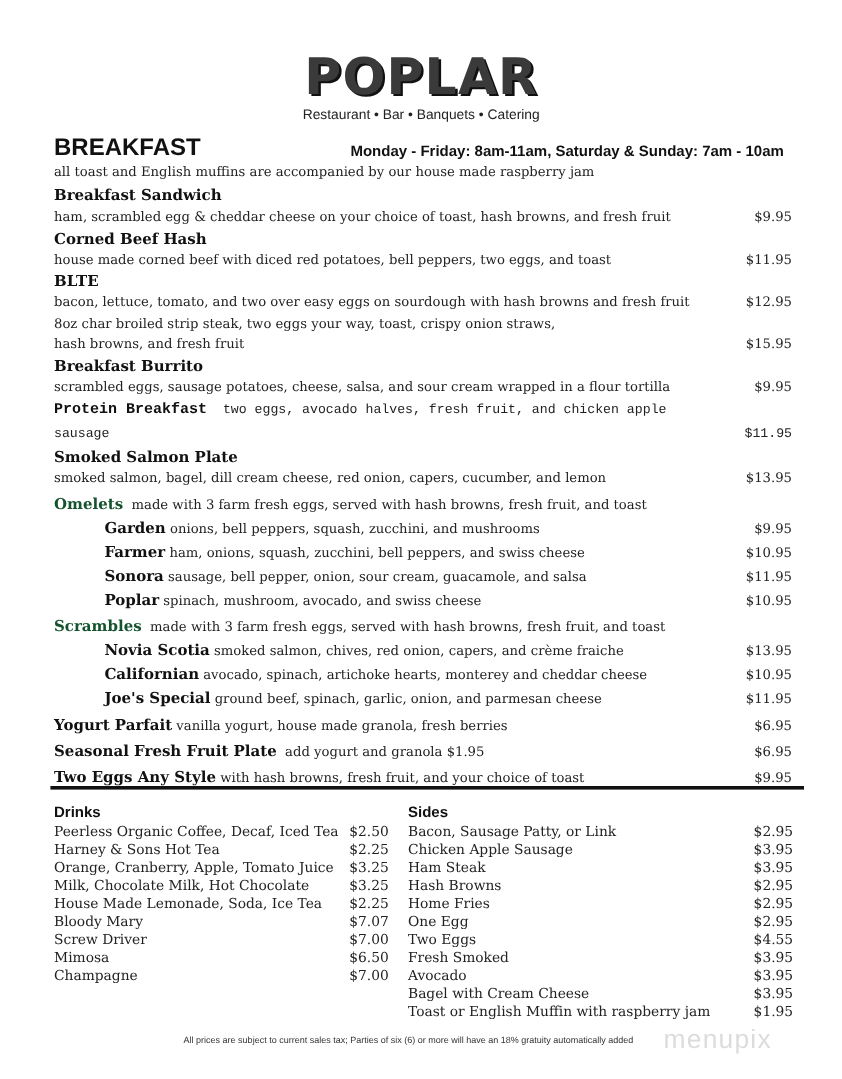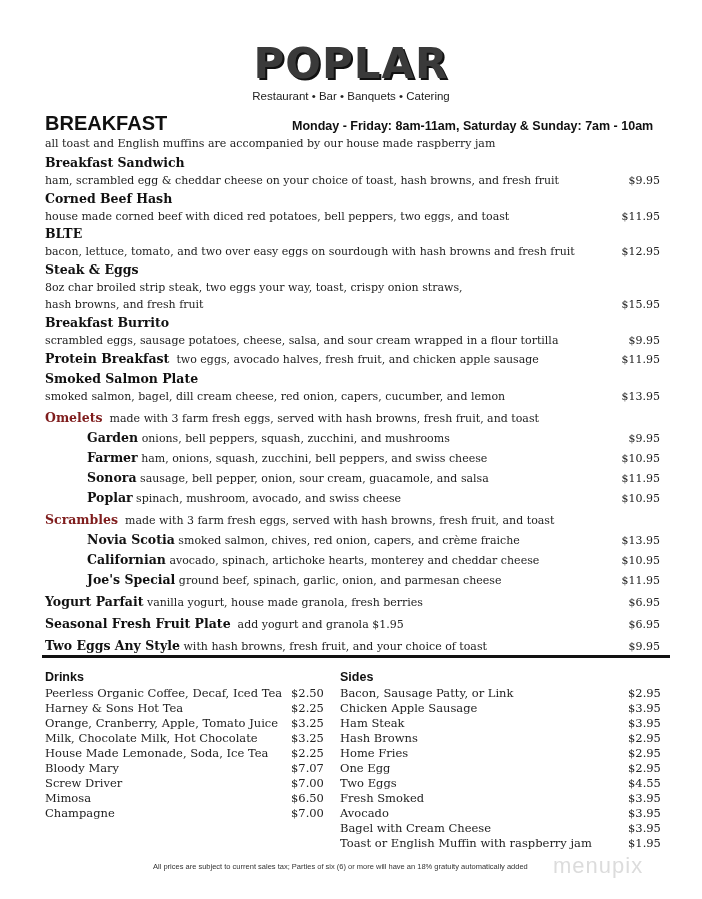--- a/index.html
+++ b/index.html
@@ -19,21 +19,21 @@
   .note { position: absolute; top: 137px; left: 45px; font-size: 11px; color: #222; }
 
   .menu { position: absolute; top: 154px; left: 45px; width: 615px; }
   .item { position: relative; font-size: 11px; line-height: 17.5px; color: #222; }
   .item .name { font-weight: bold; font-size: 12.5px; color: #111; }
   .item .nm-block { display: block; font-weight: bold; font-size: 12.5px; color: #111; line-height: 18px; }
   .item .row { position: relative; padding-right: 70px; }
   .item .price { position: absolute; right: 0; bottom: 0; width: 58px; text-align: right; }
   .item.sub { padding-left: 42px; }
   .group-head { font-size: 11px; line-height: 19px; color: #222; }
-  .group-head .name { font-weight: bold; font-size: 12.5px; color: #7f1d1d; }
+  .group-head .name { font-weight: bold; font-size: 12.5px; color: #14532d; }
 
   .divider { position: absolute; top: 655px; left: 42px; width: 628px; height: 3px; background: #111; }
 
   .col { position: absolute; top: 668px; font-size: 11.5px; color: #222; }
   .col-left { left: 45px; width: 280px; }
   .col-right { left: 340px; width: 318px; }
   .col h3 { font-family: "Liberation Sans", sans-serif; font-weight: bold; font-size: 12.5px;
     color: #111; line-height: 18px; margin-bottom: 0; }
   .col .line { position: relative; line-height: 15px; height: 15px; }
   .col .line .p { position: absolute; top: 0; }
@@ -63,29 +63,28 @@
   </div>
   <div class="item">
     <span class="nm-block">Corned Beef Hash</span>
     <div class="row"><span>house made corned beef with diced red potatoes, bell peppers, two eggs, and toast</span><span class="price">$11.95</span></div>
   </div>
   <div class="item">
     <span class="nm-block">BLTE</span>
     <div class="row"><span>bacon, lettuce, tomato, and two over easy eggs on sourdough with hash browns and fresh fruit</span><span class="price">$12.95</span></div>
   </div>
   <div class="item">
-    <span class="nm-block">Steak &amp; Eggs</span>
     <div class="row"><span>8oz char broiled strip steak, two eggs your way, toast, crispy onion straws,</span></div>
     <div class="row"><span>hash browns, and fresh fruit</span><span class="price">$15.95</span></div>
   </div>
   <div class="item">
     <span class="nm-block">Breakfast Burrito</span>
     <div class="row"><span>scrambled eggs, sausage potatoes, cheese, salsa, and sour cream wrapped in a flour tortilla</span><span class="price">$9.95</span></div>
   </div>
-  <div class="item" style="line-height:20px;">
+  <div class="item" style="line-height:20px;font-family:Liberation Mono, monospace;">
     <div class="row"><span class="name">Protein Breakfast</span>&nbsp; <span>two eggs, avocado halves, fresh fruit, and chicken apple sausage</span><span class="price">$11.95</span></div>
   </div>
   <div class="item">
     <span class="nm-block">Smoked Salmon Plate</span>
     <div class="row"><span>smoked salmon, bagel, dill cream cheese, red onion, capers, cucumber, and lemon</span><span class="price">$13.95</span></div>
   </div>
 
   <div class="group-head" style="margin-top:2px;">
     <span class="name">Omelets</span>&nbsp; <span>made with 3 farm fresh eggs, served with hash browns, fresh fruit, and toast</span>
   </div>

